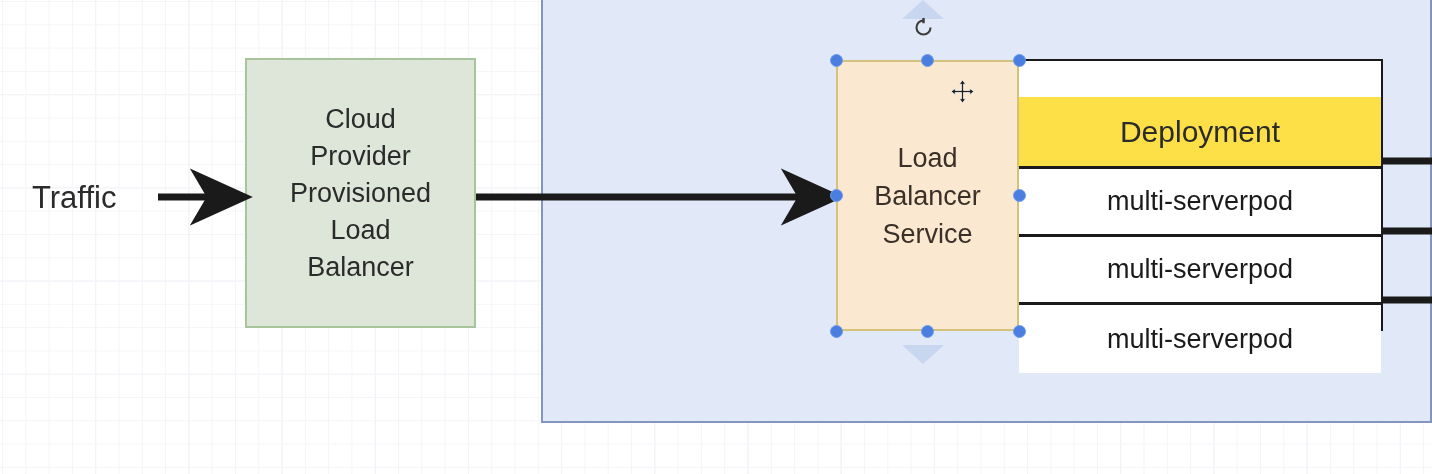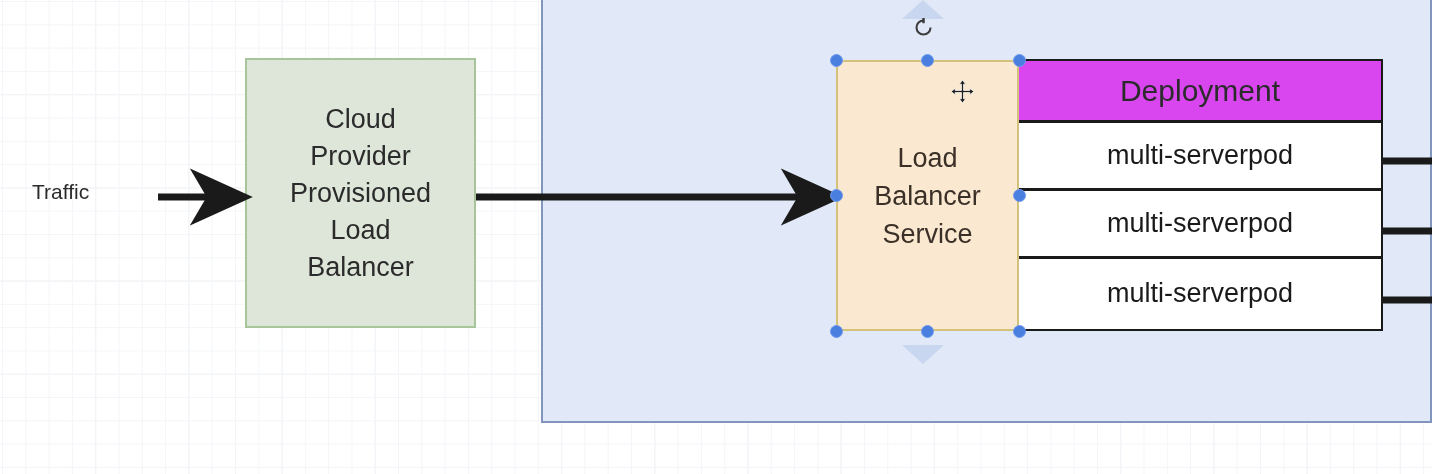--- a/index.html
+++ b/index.html
@@ -55,21 +55,21 @@
     color: #2b2b2b;
     text-align: center;
     white-space: pre-line;
   }
 
   
   .traffic-label {
     position: absolute;
     left: 32px;
     top: 180px;
-    font-size: 21px;
+    font-size: 31px;
     color: #2b2b2b;
     white-space: nowrap;
   }
 
   
   .arrow-svg {
     position: absolute;
     left: 0;
     top: 0;
     width: 1432px;
@@ -162,29 +162,30 @@
     position: absolute;
     left: 1017px;
     top: 59px;
     width: 366px;
     height: 272px;
     box-sizing: border-box;
     border: 2px solid #1a1a1a;
     background: #ffffff;
   }
   .deployment .dep-header {
-    height: 62px;
-    background: #d946ef;
+    height: 72px;
+    background: #fde047;
     border-bottom: 3px solid #1a1a1a;
     box-sizing: border-box;
     display: flex;
     align-items: center;
     justify-content: center;
     font-size: 30px;
     color: #2b2b2b;
+    margin-top: 36px;
   }
   .deployment .pod-row {
     height: 68px;
     border-bottom: 3px solid #1a1a1a;
     box-sizing: border-box;
     display: flex;
     align-items: center;
     justify-content: center;
     font-size: 27px;
     color: #1a1a1a;

